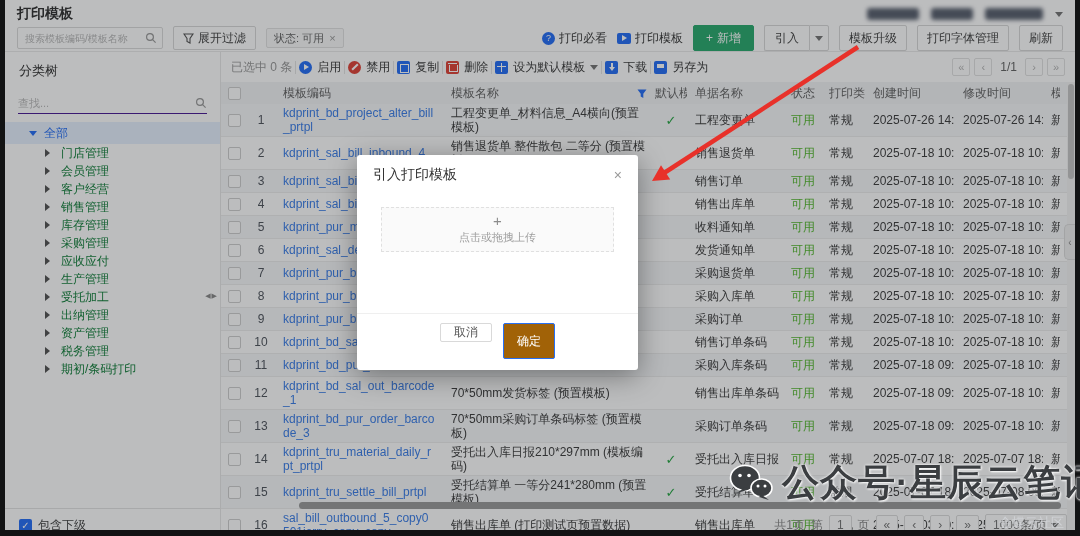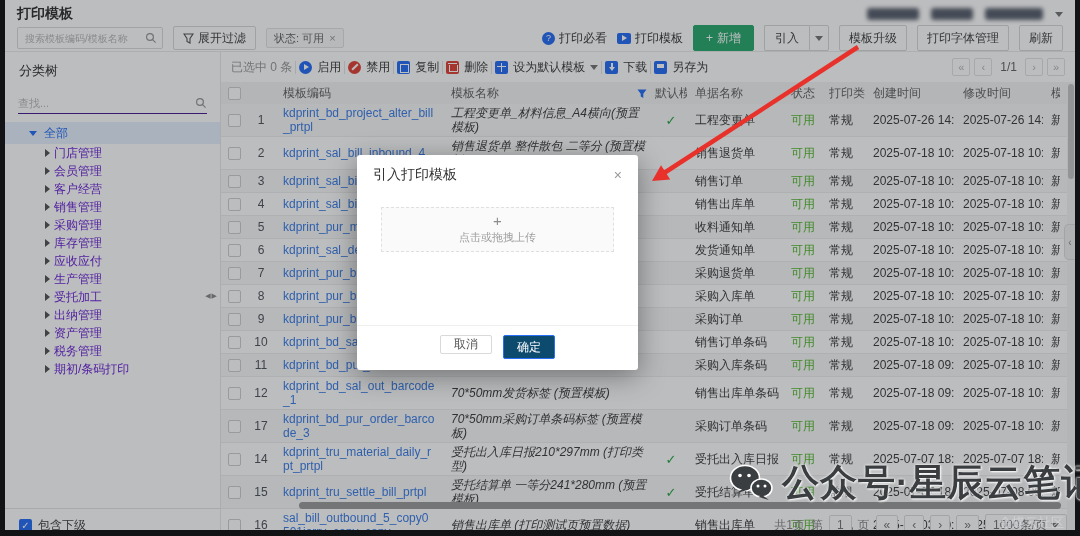--- a/index.html
+++ b/index.html
@@ -47,21 +47,21 @@
   .body { display:flex; height:478px; }
   .sidebar { width:216px; border-right:1px solid #e8e8e8; position:relative; padding-top:8px; }
   .sb-title { font-size:13px; color:#333; padding:2px 14px 6px; }
   .sb-search { margin:6px 13px 8px; border-bottom:1px solid #4c1d95; display:flex; align-items:center; height:22px; }
   .sb-search input { border:0; outline:0; flex:1; font-size:11px; color:#666; font-family:inherit; }
   .sb-search input::placeholder { color:#bbb; }
   .tree { font-size:12px; color:#444; }
   .tree-root { height:22px; display:flex; align-items:center; gap:7px; padding-left:24px;
     background:#e7f0fe; color:#276ff5; cursor:pointer; }
   .tri-down { width:0; height:0; border:4px solid transparent; border-top:5px solid #276ff5; margin-top:4px; }
-  .tree-item { height:18px; display:flex; align-items:center; gap:0; padding-left:38px; cursor:pointer; color:#6d28d9;}
+  .tree-item { height:18px; display:flex; align-items:center; gap:7px; padding-left:38px; cursor:pointer; color:#15803d;}
   .tri-right { width:0; height:0; border:4px solid transparent; border-left:5px solid #555; margin-left:2px;}
   .splitter { position:absolute; right:2px; top:240px; font-size:7px; color:#8a8a8a; letter-spacing:1px;}
   .sb-bottom { position:absolute; left:0; right:0; bottom:-12px; border-top:1px solid #e4e4e4;
     padding:8px 14px; display:flex; align-items:center; gap:6px; font-size:12px; color:#444; }
   .cbx-on { width:13px; height:13px; background:#276ff5; border-radius:2px; color:#fff;
     font-size:10px; display:inline-flex; align-items:center; justify-content:center; }
 
   .main { flex:1; position:relative; overflow:hidden; }
 
   
@@ -113,21 +113,21 @@
   .c-status { width:38px;margin-left:48px; }
   .c-type { width:44px; }
   .c-created { width:90px; }
   .c-mod { width:88px; }
   .c-src { width:17px; }
   tbody td { font-size:12px; color:#3f3f3f; height:23px; padding:2px 8px;
     border-bottom:1px solid #ededed; overflow:hidden; white-space:nowrap; }
   tbody tr:nth-child(odd) { background:#f7f8fa; }
   td.c-code a { color:#3d7fe8; text-decoration:none; word-break:break-all; white-space:normal;
     display:block; line-height:14px; cursor:pointer;}
-  td.c-name { white-space:normal; line-height:14px;font-style:italic; }
+  td.c-name { white-space:normal; line-height:14px; }
   td.c-idx { text-align:center; color:#51565e; }
   .chk { color:#27a744; font-weight:bold; font-size:13px; }
   .st-ok { color:#56b831; }
   .cb { width:13px; height:13px; border:1px solid #cfcfcf; border-radius:2px;
     background:#fff; display:inline-block; vertical-align:middle; }
   .th-funnel { float:right; margin-top:4px; }
   .th-gear { color:#9a9a9a; font-size:12px; }
   .vscroll { position:absolute; right:0; top:0; bottom:0; width:8px; background:#f4f4f4; }
   .vthumb { position:absolute; right:1px; top:2px; width:6px; height:95px; border-radius:3px; background:#c7c7c7; }
   .collapse-tab { position:absolute; right:0; top:172px; width:11px; height:36px; background:#f0f0f0;
@@ -154,22 +154,22 @@
     border:1px solid #d9d9d9; border-radius:2px; background:#fff; font-size:12px; color:#555; cursor:pointer; }
   .upload-hint { font-size:12px; color:#b9b9b9; }
   .dropzone { margin-top:9px; height:45px; border:1px dashed #e0e0e0; background:#fafafa;
     display:flex; flex-direction:column; align-items:center; justify-content:center; cursor:pointer; }
   .dz-plus { font-size:15px; color:#8b8b8b; line-height:14px; }
   .dz-text { font-size:11px; color:#9d9d9d; margin-top:2px; }
   .m-foot { position:absolute; left:0; right:0; bottom:0; border-top:1px solid #efefef;
     padding:9px 0 11px; display:flex; justify-content:center; gap:11px; }
   .btn-cancel { height:19px; padding:0 13px; border:1px solid #d9d9d9; border-radius:2px;
     background:#fff; font-size:12px; color:#555; cursor:pointer; display:inline-flex; align-items:center;}
-  .btn-ok { height:24px; padding:0 13px; border:1px solid #276ff5; border-radius:2px;
-    background:#0c4a6e; font-size:12px; color:#fff; cursor:pointer; display:inline-flex; align-items:center;}
+  .btn-ok { height:36px; padding:0 13px; border:1px solid #276ff5; border-radius:2px;
+    background:#a16207; font-size:12px; color:#fff; cursor:pointer; display:inline-flex; align-items:center;}
 
   .arrow-layer { position:absolute; left:0; top:0; width:1080px; height:536px; z-index:70; pointer-events:none; }
   .watermark { position:absolute; left:728px; top:458px; z-index:80; display:flex; align-items:center;
     gap:8px; pointer-events:none; }
   .wm-text { font-size:37px; font-weight:bold; color:#3b3e41; letter-spacing:1px;
     text-shadow:0 0 3px rgba(255,255,255,.95), 0 0 1px #fff, 1px 1px 2px rgba(255,255,255,.8); white-space:nowrap; }
   .corner-mark { position:absolute; right:16px; top:514px; z-index:80; font-size:13px;
     color:rgba(215,218,222,.75); pointer-events:none; }
 </style>
 </head>
@@ -264,26 +264,26 @@
               <span>客户经营</span>
             </div>
 
             <div class="tree-item">
               <span class="tri-right"></span>
               <span>销售管理</span>
             </div>
 
             <div class="tree-item">
               <span class="tri-right"></span>
+              <span>库存管理</span>
+            </div>
+
+            <div class="tree-item">
+              <span class="tri-right"></span>
               <span>采购管理</span>
-            </div>
-
-            <div class="tree-item">
-              <span class="tri-right"></span>
-              <span>库存管理</span>
             </div>
 
             <div class="tree-item">
               <span class="tri-right"></span>
               <span>应收应付</span>
             </div>
 
             <div class="tree-item">
               <span class="tri-right"></span>
               <span>生产管理</span>
@@ -597,42 +597,42 @@
                 <td class="c-status"><span class="st-ok">可用</span></td>
                 <td class="c-type">常规</td>
                 <td class="c-created">2025-07-18 09:55:45</td>
                 <td class="c-mod">2025-07-18 10:42:19</td>
                 <td class="c-src">新模板</td>
                 <td style="width:18px"></td>
               </tr>
 
               <tr>
                 <td class="c-cb"><span class="cb"></span></td>
-                <td class="c-idx">17</td>
+                <td class="c-idx">13</td>
                 <td class="c-code">
                   <a>kdprint_bd_pur_order_barcode_3</a>
                 </td>
                 <td class="c-name">70*50mm采购订单条码标签 (预置模板)</td>
                 <td class="c-def"><span class="chk" style="visibility: hidden;">✓</span></td>
                 <td class="c-doc">采购订单条码</td>
                 <td class="c-status"><span class="st-ok">可用</span></td>
                 <td class="c-type">常规</td>
                 <td class="c-created">2025-07-18 09:39:20</td>
                 <td class="c-mod">2025-07-18 10:42:25</td>
                 <td class="c-src">新模板</td>
                 <td style="width:18px"></td>
               </tr>
 
               <tr>
                 <td class="c-cb"><span class="cb"></span></td>
                 <td class="c-idx">14</td>
                 <td class="c-code">
                   <a>kdprint_tru_material_daily_rpt_prtpl</a>
                 </td>
-                <td class="c-name">受托出入库日报210*297mm (打印类型)</td>
+                <td class="c-name">受托出入库日报210*297mm (模板编码)</td>
                 <td class="c-def"><span class="chk">✓</span></td>
                 <td class="c-doc">受托出入库日报</td>
                 <td class="c-status"><span class="st-ok">可用</span></td>
                 <td class="c-type">常规</td>
                 <td class="c-created">2025-07-07 18:30:35</td>
                 <td class="c-mod">2025-07-07 18:37:28</td>
                 <td class="c-src">新模板</td>
                 <td style="width:18px"></td>
               </tr>
 

